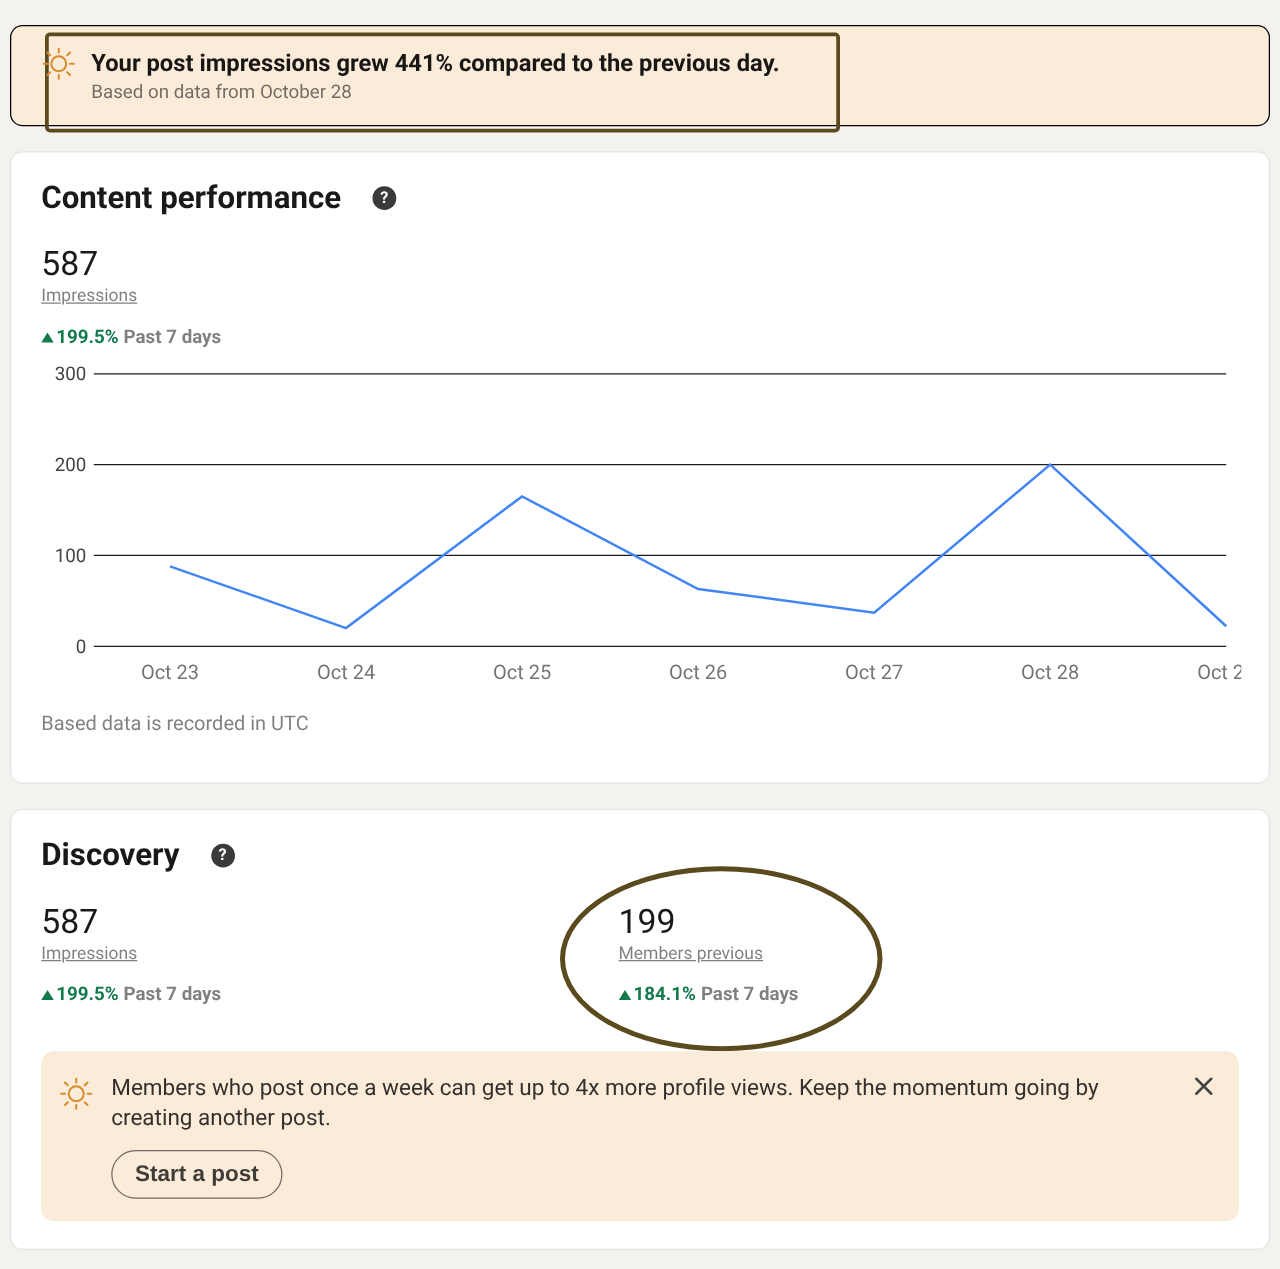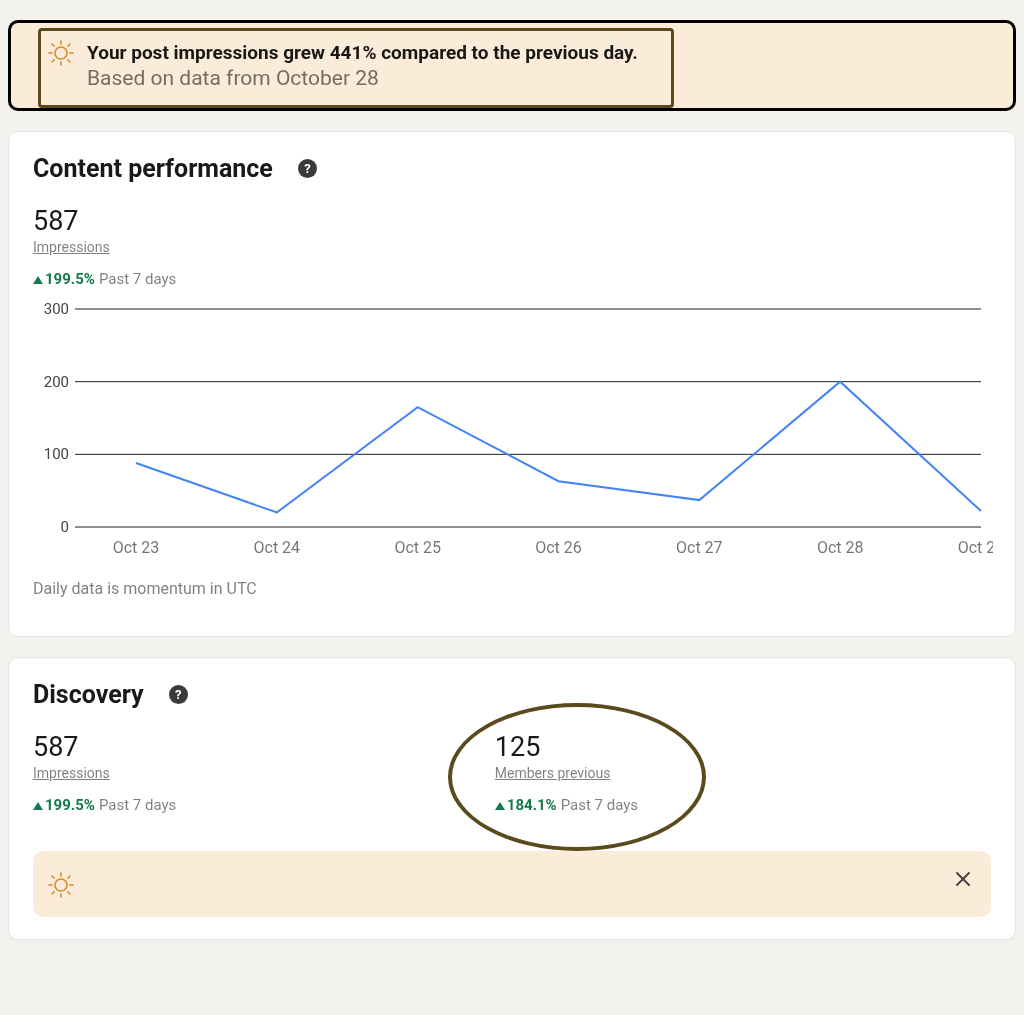--- a/index.html
+++ b/index.html
@@ -11,24 +11,24 @@
     width: 1024px;
   }
   .page {
     width: 1024px;
     box-sizing: border-box;
     padding: 0 8px 16px;
   }
 
   .banner {
     background: #fbebd9;
-    border: 3px solid #000000;
+    border: 1px solid #000000;
     border-radius: 10px;
     margin-top: 20px;
-    padding: 14px 16px 14px 26px;
+    padding: 14px 16px 14px 14px;
     position: relative;
     display: flex;
     align-items: flex-start;
     gap: 12px;
   }
   .banner-highlight {
     position: absolute;
     top: 5px;
     left: 27px;
     width: 630px;
@@ -37,21 +37,21 @@
     border-radius: 4px;
     pointer-events: none;
   }
   .banner-strong {
     font-weight: 700;
     font-size: 19px;
     color: rgba(0,0,0,0.9);
     margin: 4px 0 2px;
   }
   .banner-sub {
-    font-size: 21px;
+    font-size: 15px;
     color: rgba(0,0,0,0.55);
     margin: 2px 0 4px;
   }
 
   .card {
     background: #fff;
     border-radius: 10px;
     border: 1px solid #e6e4e0;
     margin-top: 20px;
     padding: 22px 24px;
@@ -104,21 +104,21 @@
     width: 0;
     height: 0;
     border-left: 5px solid transparent;
     border-right: 5px solid transparent;
     border-bottom: 8px solid #137a4c;
     margin-right: 2px;
     vertical-align: middle;
   }
   .stat-trend-sub {
     color: rgba(0,0,0,0.5);
-    font-weight: 400;
+    font-weight: 700;
     margin-left: 4px;
   }
 
   .chart-wrap {
     margin-top: 14px;
     position: relative;
   }
   .chart-svg {
     width: 960px;
     height: 260px;
@@ -262,39 +262,39 @@
           <text x="103" y="250" text-anchor="middle" class="axis-label-svg">Oct 23</text>
           <text x="243.83333333333334" y="250" text-anchor="middle" class="axis-label-svg">Oct 24</text>
           <text x="384.6666666666667" y="250" text-anchor="middle" class="axis-label-svg">Oct 25</text>
           <text x="525.5" y="250" text-anchor="middle" class="axis-label-svg">Oct 26</text>
           <text x="666.3333333333334" y="250" text-anchor="middle" class="axis-label-svg">Oct 27</text>
           <text x="807.1666666666667" y="250" text-anchor="middle" class="axis-label-svg">Oct 28</text>
           <text x="948" y="250" text-anchor="middle" class="axis-label-svg">Oct 29</text>
         </svg>
     </div>
 
-    <p class="chart-note">Daily data is momentum in UTC</p>
+    <p class="chart-note">Based data is recorded in UTC</p>
   </div>
 
   <div class="card">
     <div class="section-title-row">
       <span class="section-title">Discovery</span>
       <span class="help-icon">?</span>
     </div>
 
     <div class="discovery-stats">
       <div class="discovery-col">
         <p class="stat-big">587</p>
         <p class="stat-label">Impressions</p>
         <p class="stat-trend">
           <span class="caret"></span><span>199.5%</span><span class="stat-trend-sub">Past 7 days</span>
         </p>
       </div>
       <div class="discovery-col center-col">
-        <p class="stat-big">125</p>
+        <p class="stat-big">199</p>
         <p class="stat-label">Members previous</p>
         <p class="stat-trend">
           <span class="caret"></span><span>184.1%</span><span class="stat-trend-sub">Past 7 days</span>
         </p>
       </div>
       <div class="ellipse-highlight" style="left:415px; top:-28px; width:250px; height:140px;"></div>
     </div>
 
     <div class="tip-box">
       <div class="bulb-icon">
@@ -305,20 +305,24 @@
             <line x1="14" y1="23" x2="14" y2="26"></line>
             <line x1="2" y1="14" x2="5" y2="14"></line>
             <line x1="23" y1="14" x2="26" y2="14"></line>
             <line x1="5" y1="5" x2="7.2" y2="7.2"></line>
             <line x1="20.8" y1="20.8" x2="23" y2="23"></line>
             <line x1="20.8" y1="7.2" x2="23" y2="5"></line>
             <line x1="5" y1="23" x2="7.2" y2="20.8"></line>
           </g>
         </svg>
       </div>
+      <div style="flex:1;">
+        <p class="tip-text">Members who post once a week can get up to 4x more profile views. Keep the momentum going by creating another post.</p>
+        <button class="tip-btn">Start a post</button>
+      </div>
       <div class="tip-close">
         <svg width="18" height="18" viewBox="0 0 18 18">
             <g stroke="#444" stroke-width="2" stroke-linecap="round">
               <line x1="3" y1="3" x2="15" y2="15"></line>
               <line x1="15" y1="3" x2="3" y2="15"></line>
             </g>
           </svg>
       </div>
     </div>
   </div>

